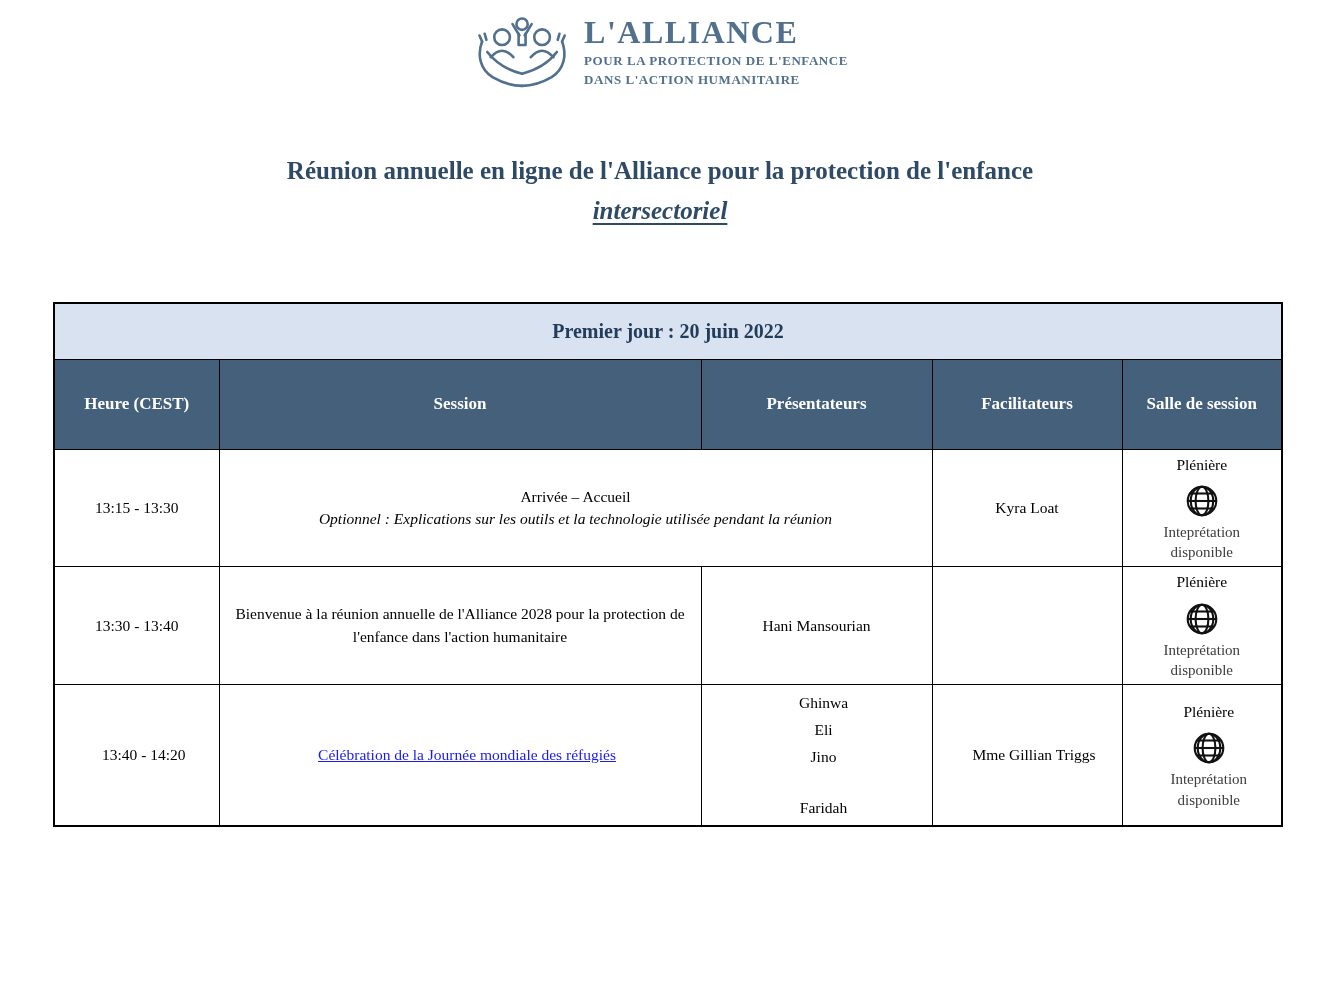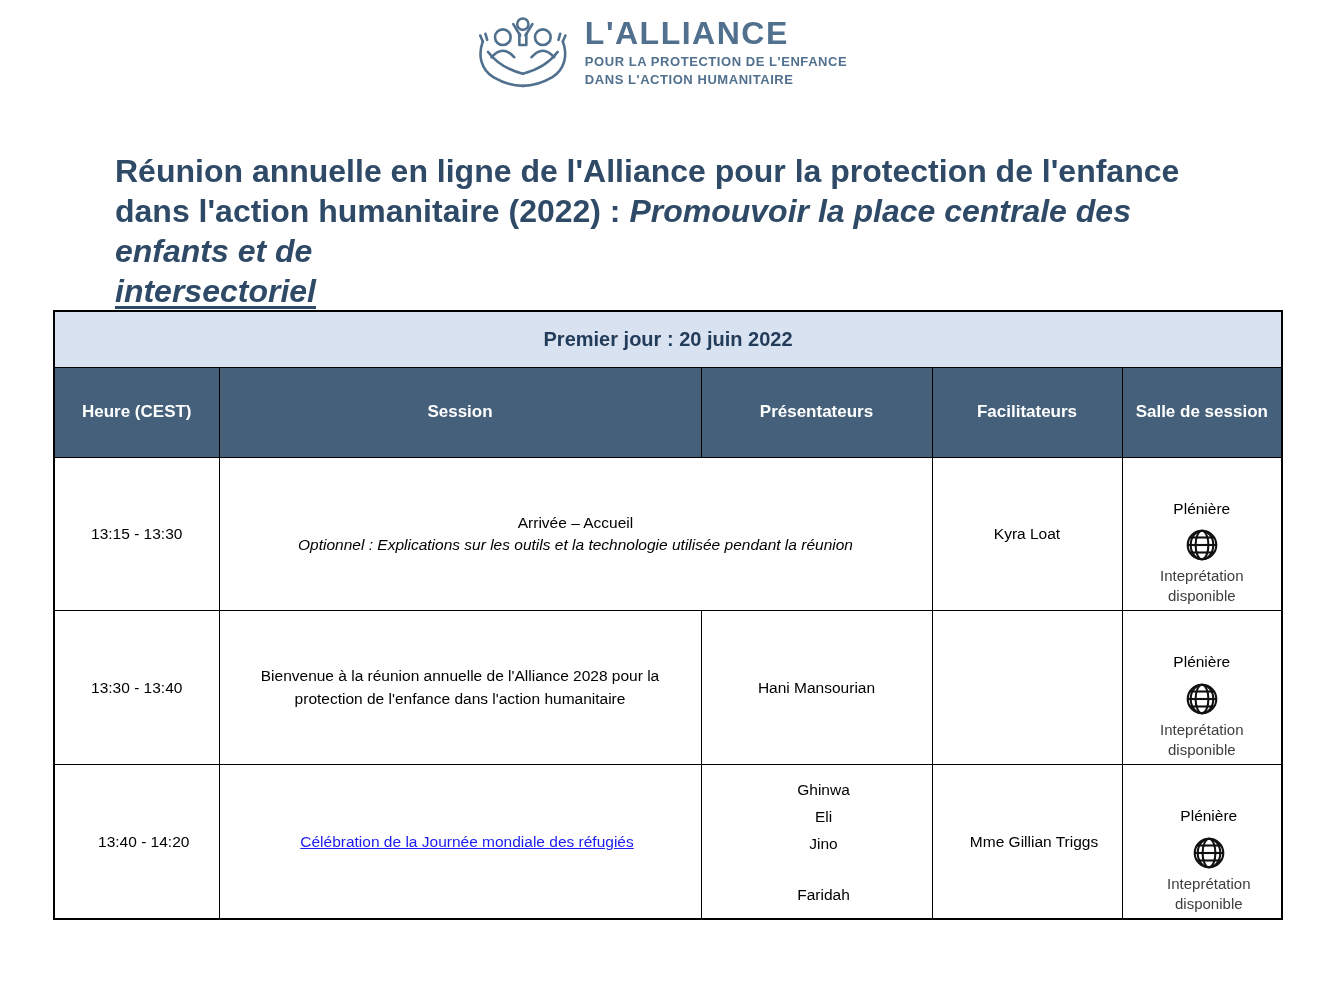--- a/index.html
+++ b/index.html
@@ -1,59 +1,59 @@
 <!DOCTYPE html>
 <html><head>
 <meta charset="utf-8">
 <style>
   * { margin:0; padding:0; box-sizing:border-box; }
   html,body { background:#ffffff; }
   .page {
     position:relative; width:1320px; height:1004px; background:#ffffff;
-    font-family:Liberation Sans, sans-serif; overflow:hidden;
+    font-family:Liberation Serif, serif; overflow:hidden;
   }
 
   
   .logo { position:absolute; top:12px; left:50%; transform:translateX(-50%);
           display:flex; align-items:center; gap:12px; }
   .logo-icon { width:100px; height:80px; }
   .logo-icon * { stroke:#50708e; stroke-width:3; fill:none;
                  stroke-linecap:round; stroke-linejoin:round; }
   .logo-name { font-size:32px; font-weight:bold; color:#50708e;
                letter-spacing:1.5px; line-height:1.05; }
   .logo-tag  { font-size:13px; font-weight:bold; color:#50708e;
                letter-spacing:0.55px; margin-top:3px; white-space:nowrap; }
 
   
   .title { position:absolute; top:151px; left:50%; transform:translateX(-50%);
-           width:1090px; color:#2e4a66;
-           font-weight:bold; font-size:32px; line-height:40px; }
+           width:1090px; text-align:center; color:#2e4a66;
+           font-weight:bold; font-size:25px; line-height:40px; }
   .it { font-style:italic; }
   .u  { text-decoration:underline; text-underline-offset:4px; }
 
   
-  .sched { position:absolute; top:310px; left:53px; width:1228px;
+  .sched { position:absolute; top:302px; left:53px; width:1228px;
            border-collapse:collapse; table-layout:fixed;
            border:2.5px solid #000; }
   .sched td { border:1.6px solid #000; text-align:center; vertical-align:middle;
               padding:4px 10px; font-size:15.5px; color:#000; line-height:1.45; }
   td.banner { background:#d9e2f0; height:56px; font-size:20px;
               font-weight:bold; color:#223c5a; }
   tr.head td { background:#45607a; color:#ffffff; font-weight:bold;
                font-size:17px; height:90px; line-height:1.7;margin-left:20px; }
   tr.r1 td { height:110px; }
   tr.r2 td { height:112px; }
   tr.r3 td { height:135px;padding-left:24px; }
 
   .session-link { color:#1b1bef; text-decoration:underline; font-size:15.5px; }
 
   .p-line { line-height:27px; }
   .p-gap  { margin-top:24px; }
 
-  .room-label { font-size:15.5px;margin-top:36px; }
+  .room-label { font-size:15.5px; }
   .globe { width:36px; height:36px; display:block; margin:7px auto 3px; }
   .globe * { stroke:#111; stroke-width:2.1; fill:none; }
   .room-note { font-size:15px; color:#3d3d3d; line-height:1.35;
                max-width:88px; margin:0 auto; }
 </style>
 </head>
 <body>
 
 <div class="page">
 
@@ -81,21 +81,20 @@
     </svg>
     <div class="logo-text">
       <div class="logo-name">L'ALLIANCE</div>
       <div class="logo-tag">POUR LA PROTECTION DE L'ENFANCE</div>
       <div class="logo-tag">DANS L'ACTION HUMANITAIRE</div>
     </div>
   </div>
 
   <div class="title">
     <div><span>Réunion annuelle en ligne de l'Alliance pour la protection de l'enfance</span></div>
-    <div><span>dans l'action humanitaire (2022) : </span><span class="it">Promouvoir la place centrale des enfants et de</span></div>
     <div class="it"><span class="u">intersectoriel</span></div>
   </div>
 
   <table class="sched">
     <colgroup>
       <col style="width:165px">
         <col style="width:482px">
         <col style="width:231px">
       <col style="width:190px">
         <col style="width:160px">

